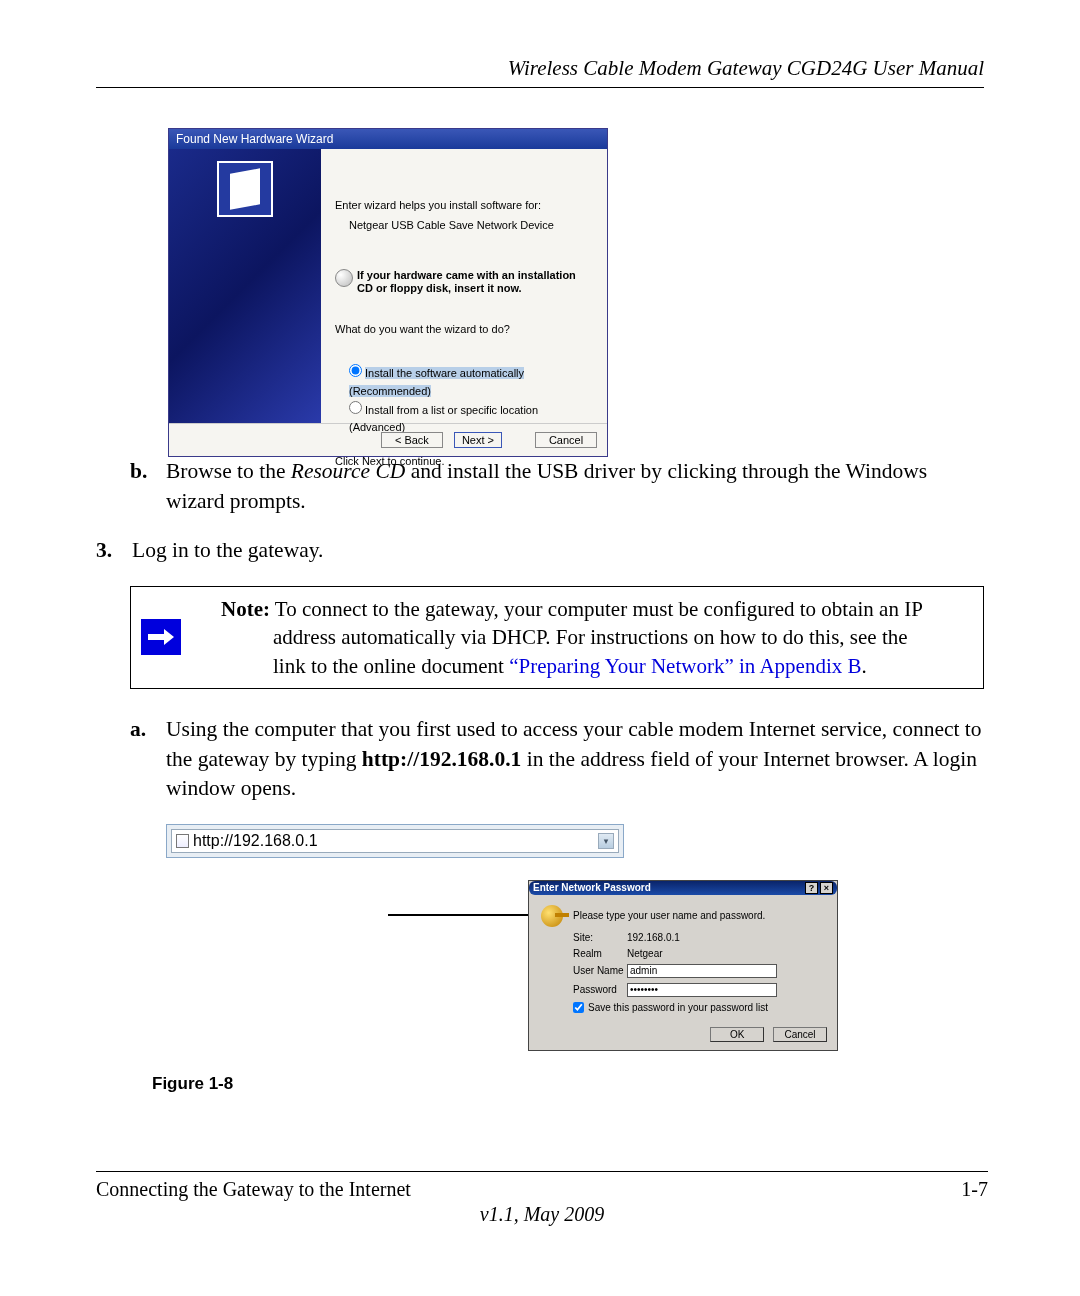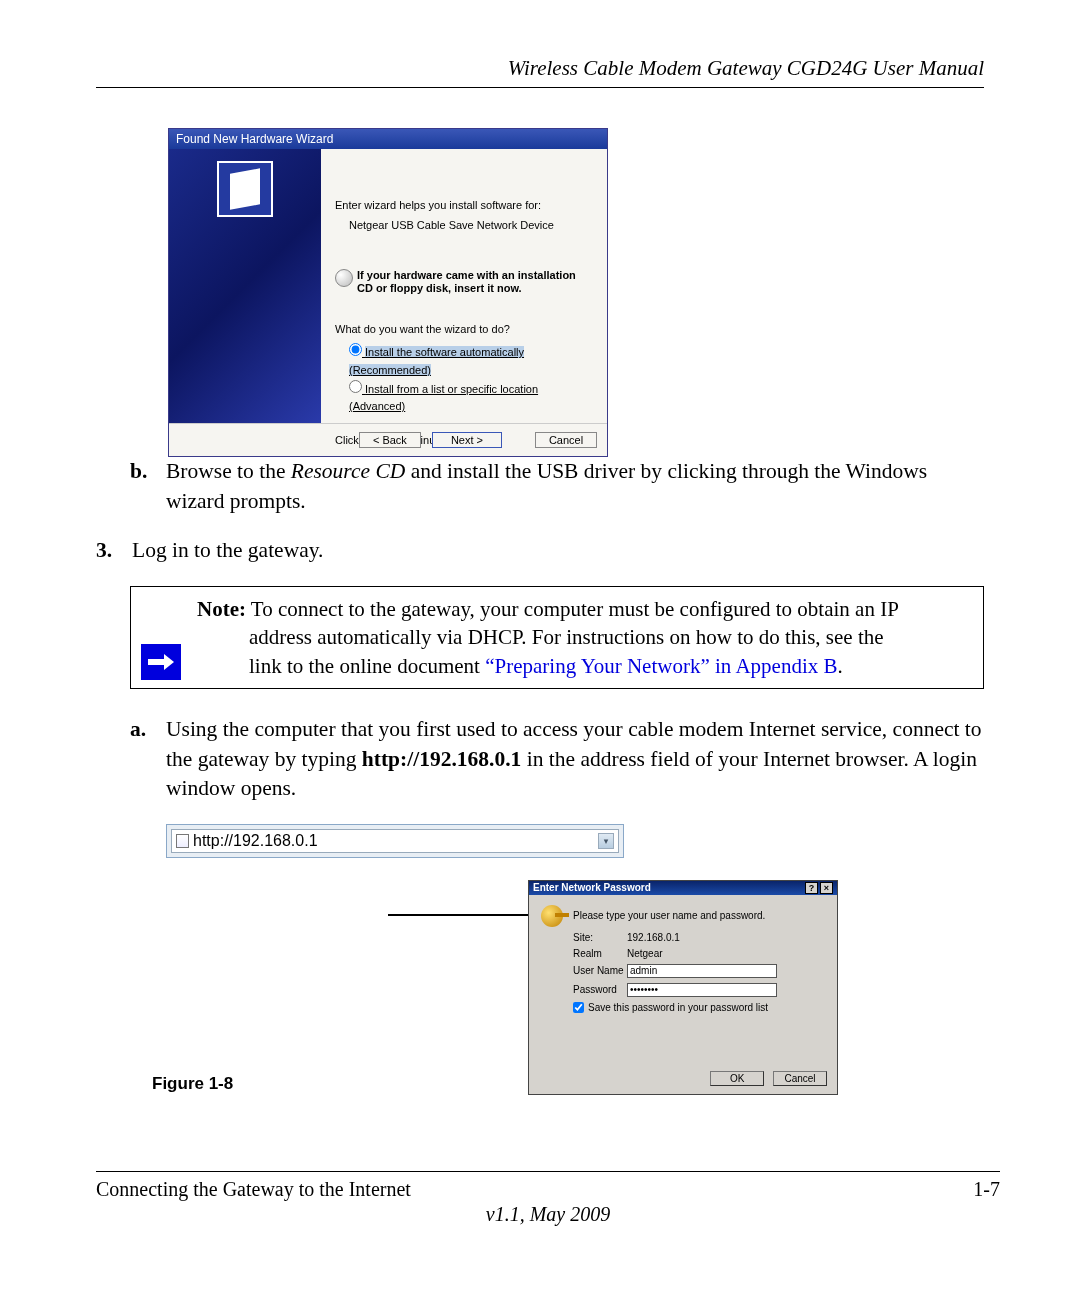--- a/index.html
+++ b/index.html
@@ -74,40 +74,40 @@
   .wizard-right .sw-name { padding-left: 14px; }
   .wizard-right .cd-line { display: flex; align-items: flex-start; gap: 4px; margin-top: 30px; }
   .cd-icon {
     width: 18px; height: 18px; border-radius: 50%;
     background: radial-gradient(circle at 30% 30%, #fff, #bbb);
     flex-shrink: 0;
     border: 1px solid #888;
   }
   .cd-text { font-weight: bold; line-height: 1.2; }
   .wizard-question { margin-top: 20px; }
-  .wizard-options { padding-left: 14px; margin-top: 0; line-height: 1.6; text-decoration: underline; }
+  .wizard-options { padding-left: 14px; margin-top: 21px; line-height: 1.6; }
   .wizard-options label { display: block; }
   .wizard-options .opt-hi { background: #b8cfe8; display: inline; }
   .wizard-continue { margin-top: 10px; }
   .wizard-footer {
     background: #f6f5f1;
     border-top: 1px solid #ccc;
     padding: 8px 10px;
     text-align: right;
   }
   .wizard-footer button {
     font-family: Tahoma, Arial, sans-serif;
     font-size: 11px;
     padding: 1px 0;
     width: 62px;
     margin-left: 8px;
     background: #f6f5f1;
     border: 1px solid #888;
   }
-  .wizard-footer button.next { border: 1px solid #3a57b7; width: 70px; margin-right: 22px; }
+  .wizard-footer button.next { border: 1px solid #3a57b7; width: 48px; margin-right: 22px; }
 
   .fig-caption {
     font-family: Arial, Helvetica, sans-serif;
     font-weight: bold;
     font-size: 17px;
     margin: 20px 0 20px 56px;
   }
 
   .list-b, .list-3, .list-a {
     display: flex;
@@ -121,21 +121,22 @@
     font-weight: bold;
   }
   .list-b { margin-left: 34px; }
   .list-3 { margin-left: 0; }
   .list-a { margin-left: 34px; }
 
   .note-box {
     margin: 10px 0 26px 34px;
     border: 1px solid #000;
     display: flex;
-    align-items: flex-end;
+    align-items: center;
+    gap: 24px;
   }
   .note-icon-cell {
     width: 60px;
     display: flex;
     align-items: center;
     justify-content: center;
     padding: 8px 6px;
   }
   .note-arrow {
     width: 40px; height: 36px;
@@ -205,20 +206,21 @@
     font-size: 10px;
   }
   .login-titlebar {
     background: linear-gradient(#0a246a, #1a4aa8);
     color: #fff;
     font-weight: bold;
     padding: 1px 4px;
     display: flex;
     align-items: center;
     font-size: 10px;
+    border-radius: 6px;
   }
   .login-titlebar .winbtns { margin-left:auto; display:flex; gap:2px; }
   .login-titlebar .wbtn {
     width: 13px; height: 12px;
     background: #d6d3ce; border: 1px solid #000;
     font-size: 9px; display:flex; align-items:center; justify-content:center;
     color:#000;
   }
   .login-body {
     padding: 10px 10px 10px 12px;
@@ -249,28 +251,28 @@
   .login-body .chk-row input { width:11px; height:11px; }
   .login-btns { text-align:right; padding: 4px 10px 8px 10px; }
   .login-btns button {
     font-family: Tahoma, Arial, sans-serif;
     font-size: 10px;
     padding: 1px 0;
     width: 54px;
     margin-left: 6px;
     background: #d6d3ce;
     border: 1px solid #777;
-    border-right-color:#333; border-bottom-color:#333;margin-top:44px;
+    border-right-color:#333; border-bottom-color:#333;
   }
 
   .fig-caption.fig8 { margin-top: 10px; }
 
   .page-footer {
     position: absolute;
-    left: 96px; right: 80px;
+    left: 96px; right: 92px;
     bottom: 70px;
     margin-top: 16px;
   }
   .page-footer .rule { border-top: 1.5px solid #000; margin-bottom: 6px; }
   .page-footer .row1 { display:flex; font-size: 20px; }
   .page-footer .row1 .left { }
   .page-footer .row1 .right { margin-left:auto; }
   .page-footer .row2 { text-align:center; font-style: italic; font-size: 20px; margin-top: 2px; }
 </style>
 </head>

